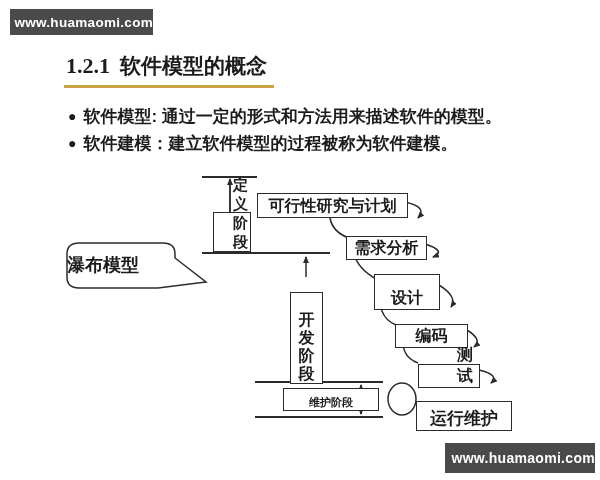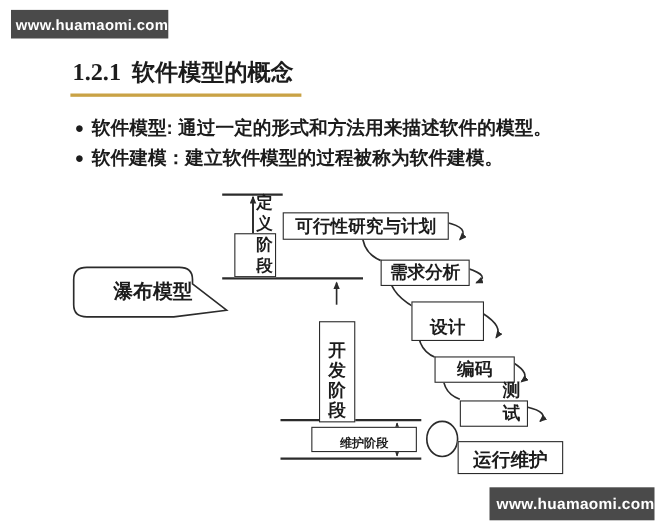--- a/index.html
+++ b/index.html
@@ -39,21 +39,21 @@
   #box-feasibility{left:257px;top:177px;width:151px;height:25px;font-size:16px;white-space:nowrap;}
   #box-definition{left:213px;top:196px;width:38px;height:40px;font-size:15px;}
   #box-requirements{left:346px;top:220px;width:81px;height:24px;font-size:16px;}
   #box-design{left:374px;top:258px;width:66px;height:36px;font-size:16px;}
   #box-coding{left:395px;top:308px;width:73px;height:24px;font-size:16px;}
   #box-testing{left:418px;top:348px;width:62px;height:24px;font-size:16px;padding-left:32px;}
   #box-operation{left:416px;top:385px;width:96px;height:30px;font-size:17px;white-space:nowrap;}
   #box-maintenance{left:283px;top:372px;width:96px;height:23px;font-size:11px;white-space:nowrap;}
   #box-development{left:290px;top:276px;width:33px;height:92px;font-size:16px;line-height:18px;word-break:break-all;padding:0;}
   .callout-label{
-    position:absolute;left:67px;top:253px;width:108px;text-align:right;
+    position:absolute;left:67px;top:253px;width:108px;text-align:left;
     font-weight:bold;font-size:18px;color:var(--text,#1c1c1c);
   }
 </style>
 </head>
 <body>
 
 <div id="screen">
 
   <div class="banner banner-top">
     <span>www.huamaomi.com</span>

